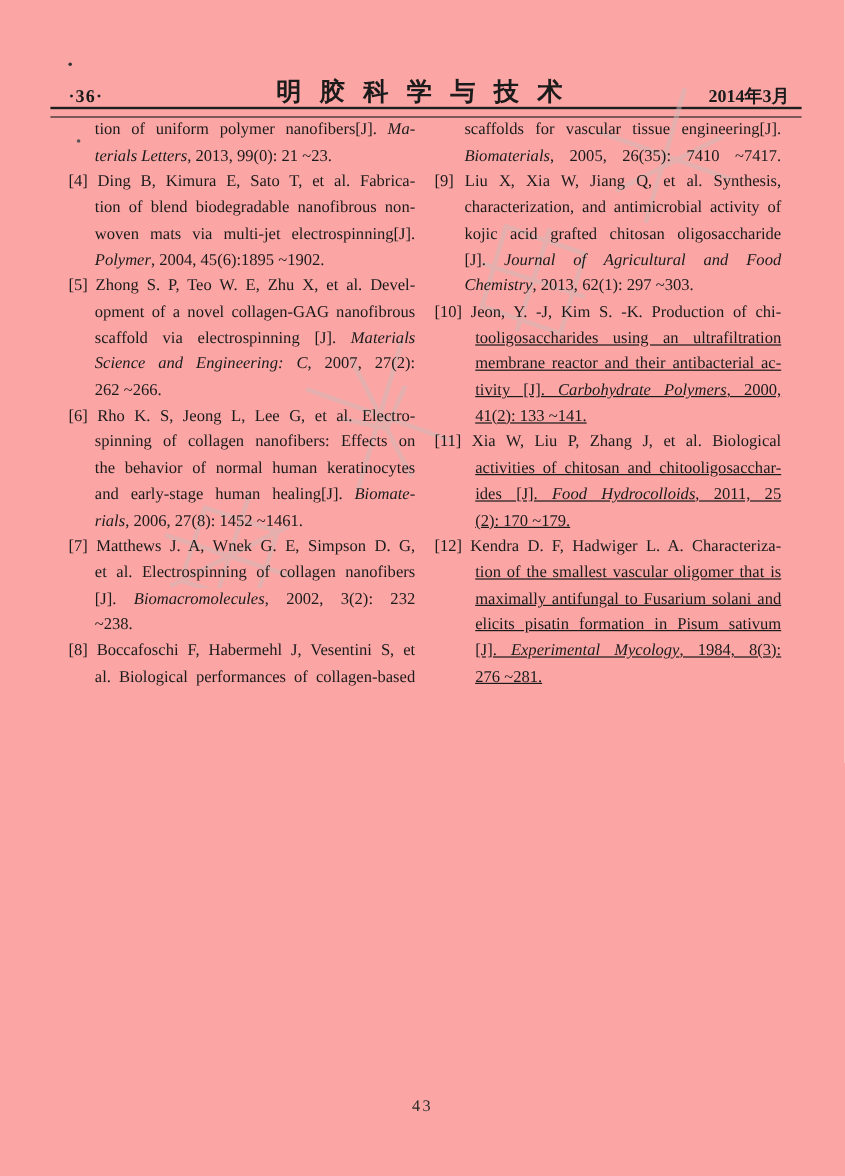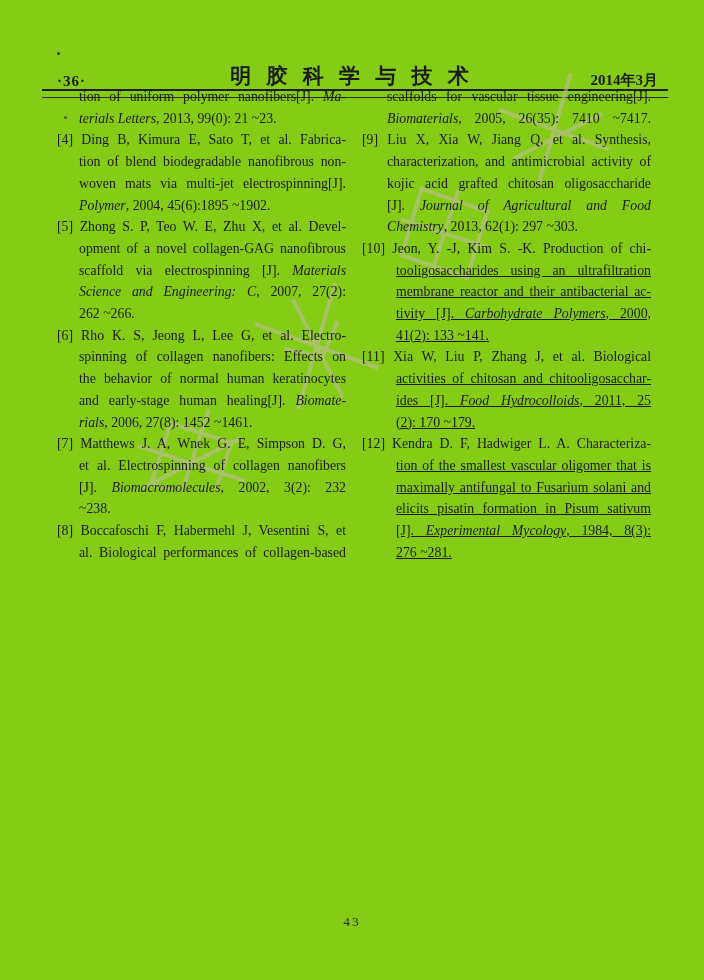--- a/index.html
+++ b/index.html
@@ -1,19 +1,19 @@
 <!DOCTYPE html>
 <html><head>
 <meta charset="utf-8">
 <style>
   html,body{margin:0;padding:0;background:#ffffff;}
   .page{
     position:relative;
     width:704px;height:980px;
-    background:#84cc16;
+    background:#fca5a5;
     font-family:"Liberation Serif","DejaVu Serif",serif;
     color:#1b1b1b;
     overflow:hidden;
   }
   
   .header{
     position:absolute;left:42px;top:62px;width:620px;
     display:grid;grid-template-columns:1fr auto 1fr;align-items:end;
     font-weight:700;font-size:15px;
   }
@@ -21,21 +21,21 @@
   .hdr-title{justify-self:center;font-size:21px;letter-spacing:5px;}
   .hdr-right{justify-self:end;padding-right:4px;}
   .speck{position:absolute;left:57px;top:52px;width:3px;height:3px;border-radius:50%;background:#333;}
   .speck2{position:absolute;left:64px;top:116px;width:3px;height:3px;border-radius:50%;background:#555;}
   .rule{
     position:absolute;left:42px;top:89px;width:626px;height:6px;
     border-top:2.5px solid #1e1e1e;border-bottom:1px solid #2a2a2a;
   }
   
   .columns{
-    position:absolute;left:57px;top:86px;width:594px;
+    position:absolute;left:57px;top:97px;width:594px;
     display:flex;gap:16px;z-index:2;
   }
   .col{width:290px;font-size:13.8px;line-height:21.7px;}
   .line{min-height:21.7px;}
   .line.jz{text-align:justify;text-align-last:justify;}
   .ind0{padding-left:0;}
   .ind1{padding-left:22px;}
   .ind2{padding-left:25px;}
   .ind3{padding-left:34px;text-decoration:underline;}
   .it{font-style:italic;}

